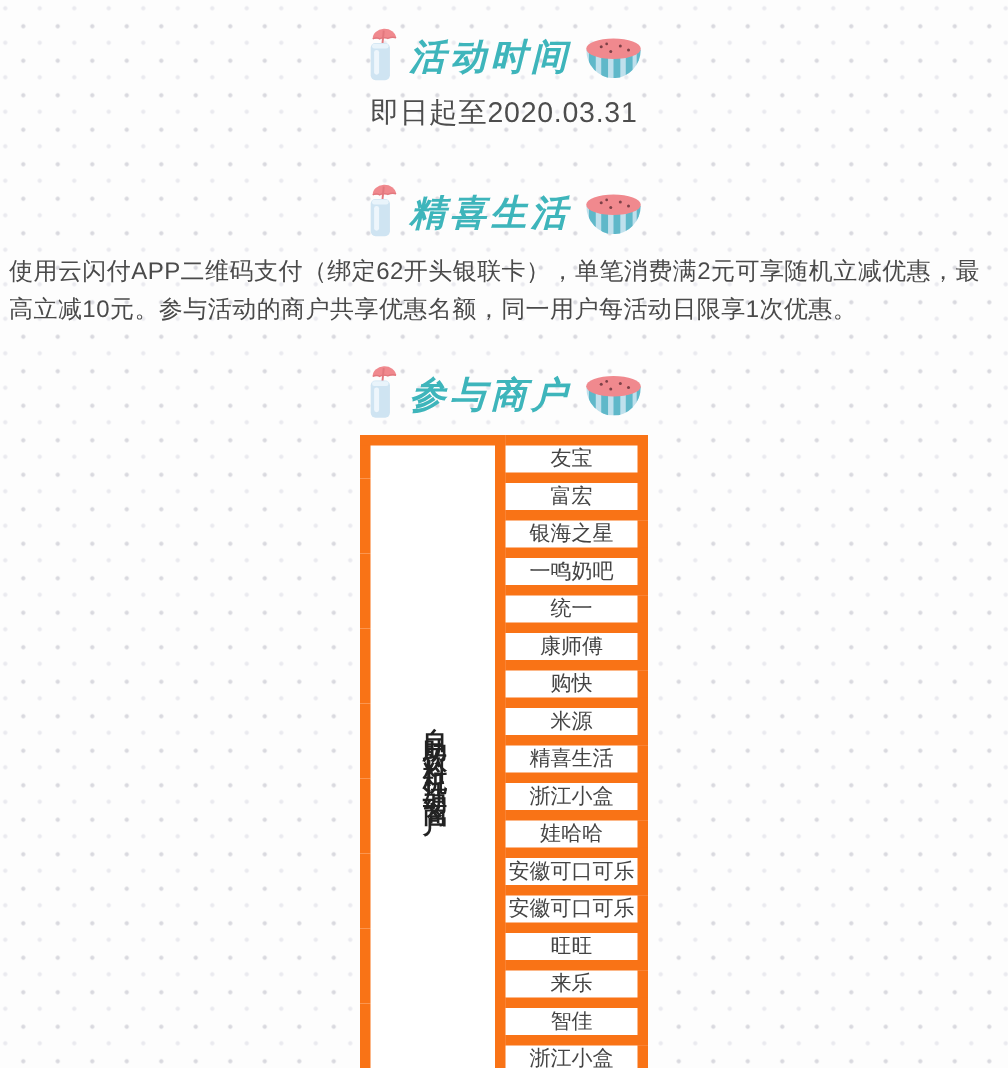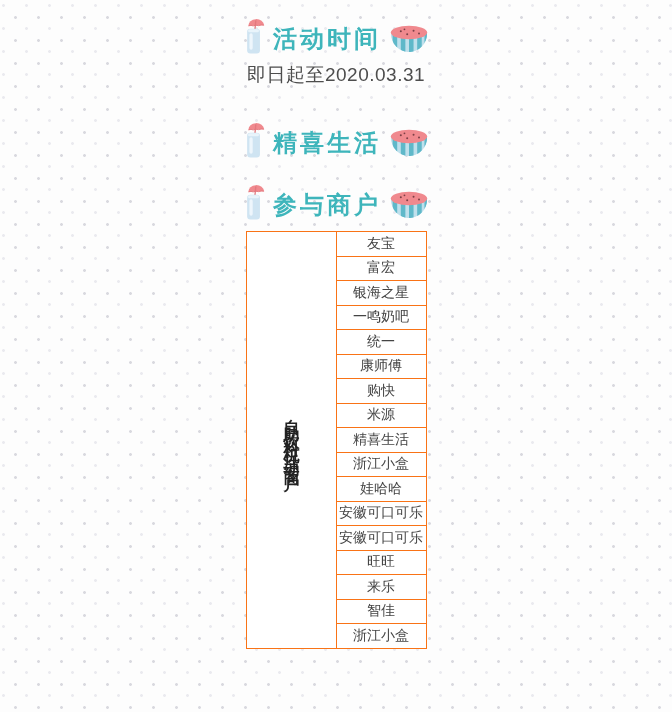--- a/index.html
+++ b/index.html
@@ -17,20 +17,21 @@
     background-position: 4px 6px, 15px 17px;
   }
   .page { width: 672px; height: 712px; overflow: hidden; }
 
   .section-header {
     display: flex;
     justify-content: center;
     align-items: flex-end;
     gap: 8px;
     height: 40px;
+    font-style: italic;
   }
   .section-header.first { padding-top: 0; margin-top: 16px; }
   .section-title {
     font-size: 24px;
     font-weight: bold;
     color: #3eb5bb;
     letter-spacing: 3px;
     line-height: 34px;
     white-space: nowrap;
   }
@@ -56,21 +57,21 @@
     letter-spacing: 0.3px;
   }
 
   .header-3 { margin-top: 22px; }
 
   .merchant-table {
     margin: 9px auto 0;
     border-collapse: collapse;
     background: #ffffff;
   }
-  .merchant-table td { border: 1px solid #f97316; }
+  .merchant-table td { border: 7px solid #f97316; }
   .category-cell {
     width: 90px;
     text-align: center;
     vertical-align: middle;
   }
   .vertical-label {
     writing-mode: vertical-rl;
     text-orientation: upright;
     letter-spacing: 7px;
     font-size: 16px;
@@ -148,20 +149,21 @@
           <use href="#cup-umbrella"></use>
         </svg>
     </span>
     <span class="section-title">精喜生活</span>
     <span class="melon-icon-wrap">
       <svg viewBox="0 0 44 36" width="40" height="33">
           <use href="#watermelon-bowl"></use>
         </svg>
     </span>
   </div>
+  <p class="content-text">使用云闪付APP二维码支付（绑定62开头银联卡），单笔消费满2元可享随机立减优惠，最高立减10元。参与活动的商户共享优惠名额，同一用户每活动日限享1次优惠。</p>
 
   <div class="section-header header-3">
     <span class="cup-icon-wrap">
       <svg viewBox="0 0 24 40" width="22" height="40">
           <use href="#cup-umbrella"></use>
         </svg>
     </span>
     <span class="section-title">参与商户</span>
     <span class="melon-icon-wrap">
       <svg viewBox="0 0 44 36" width="40" height="33">

